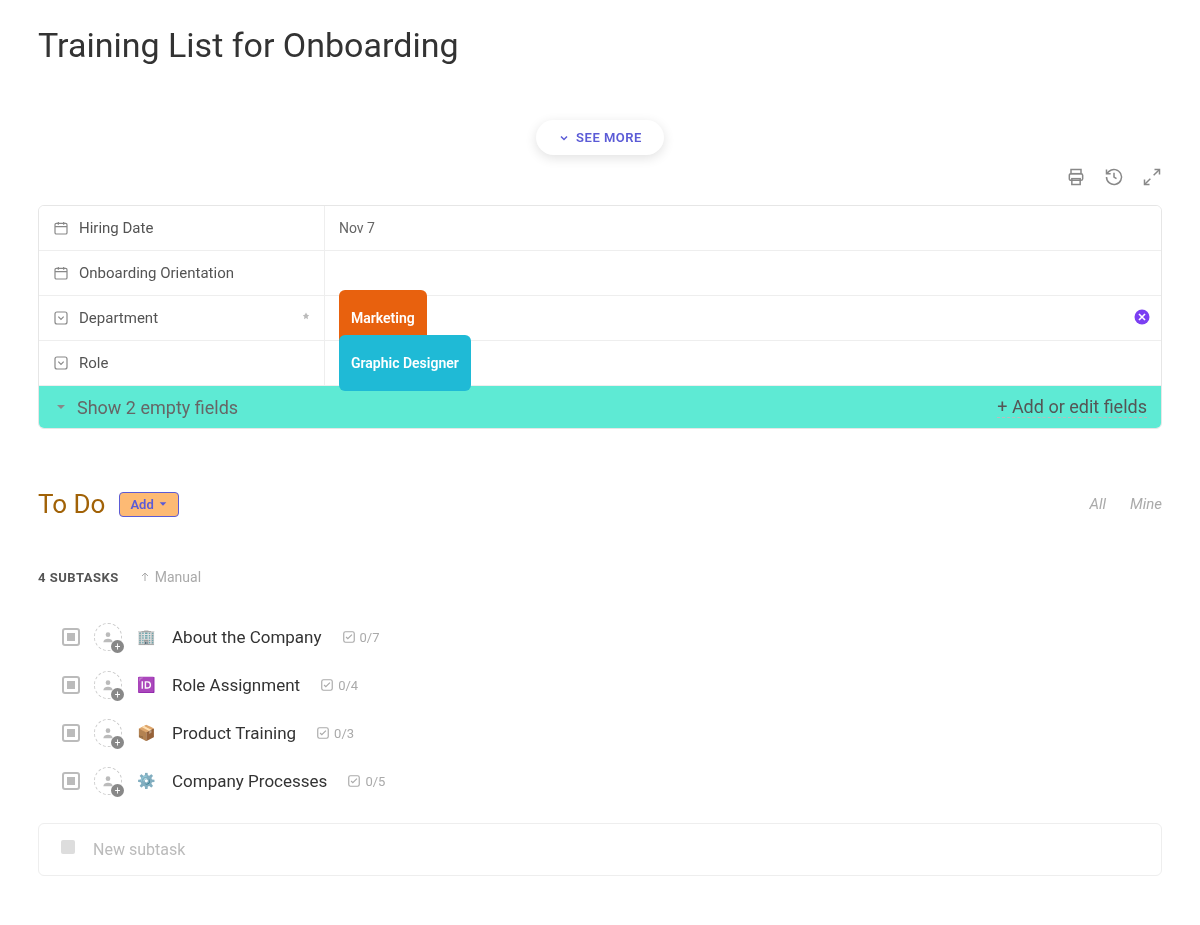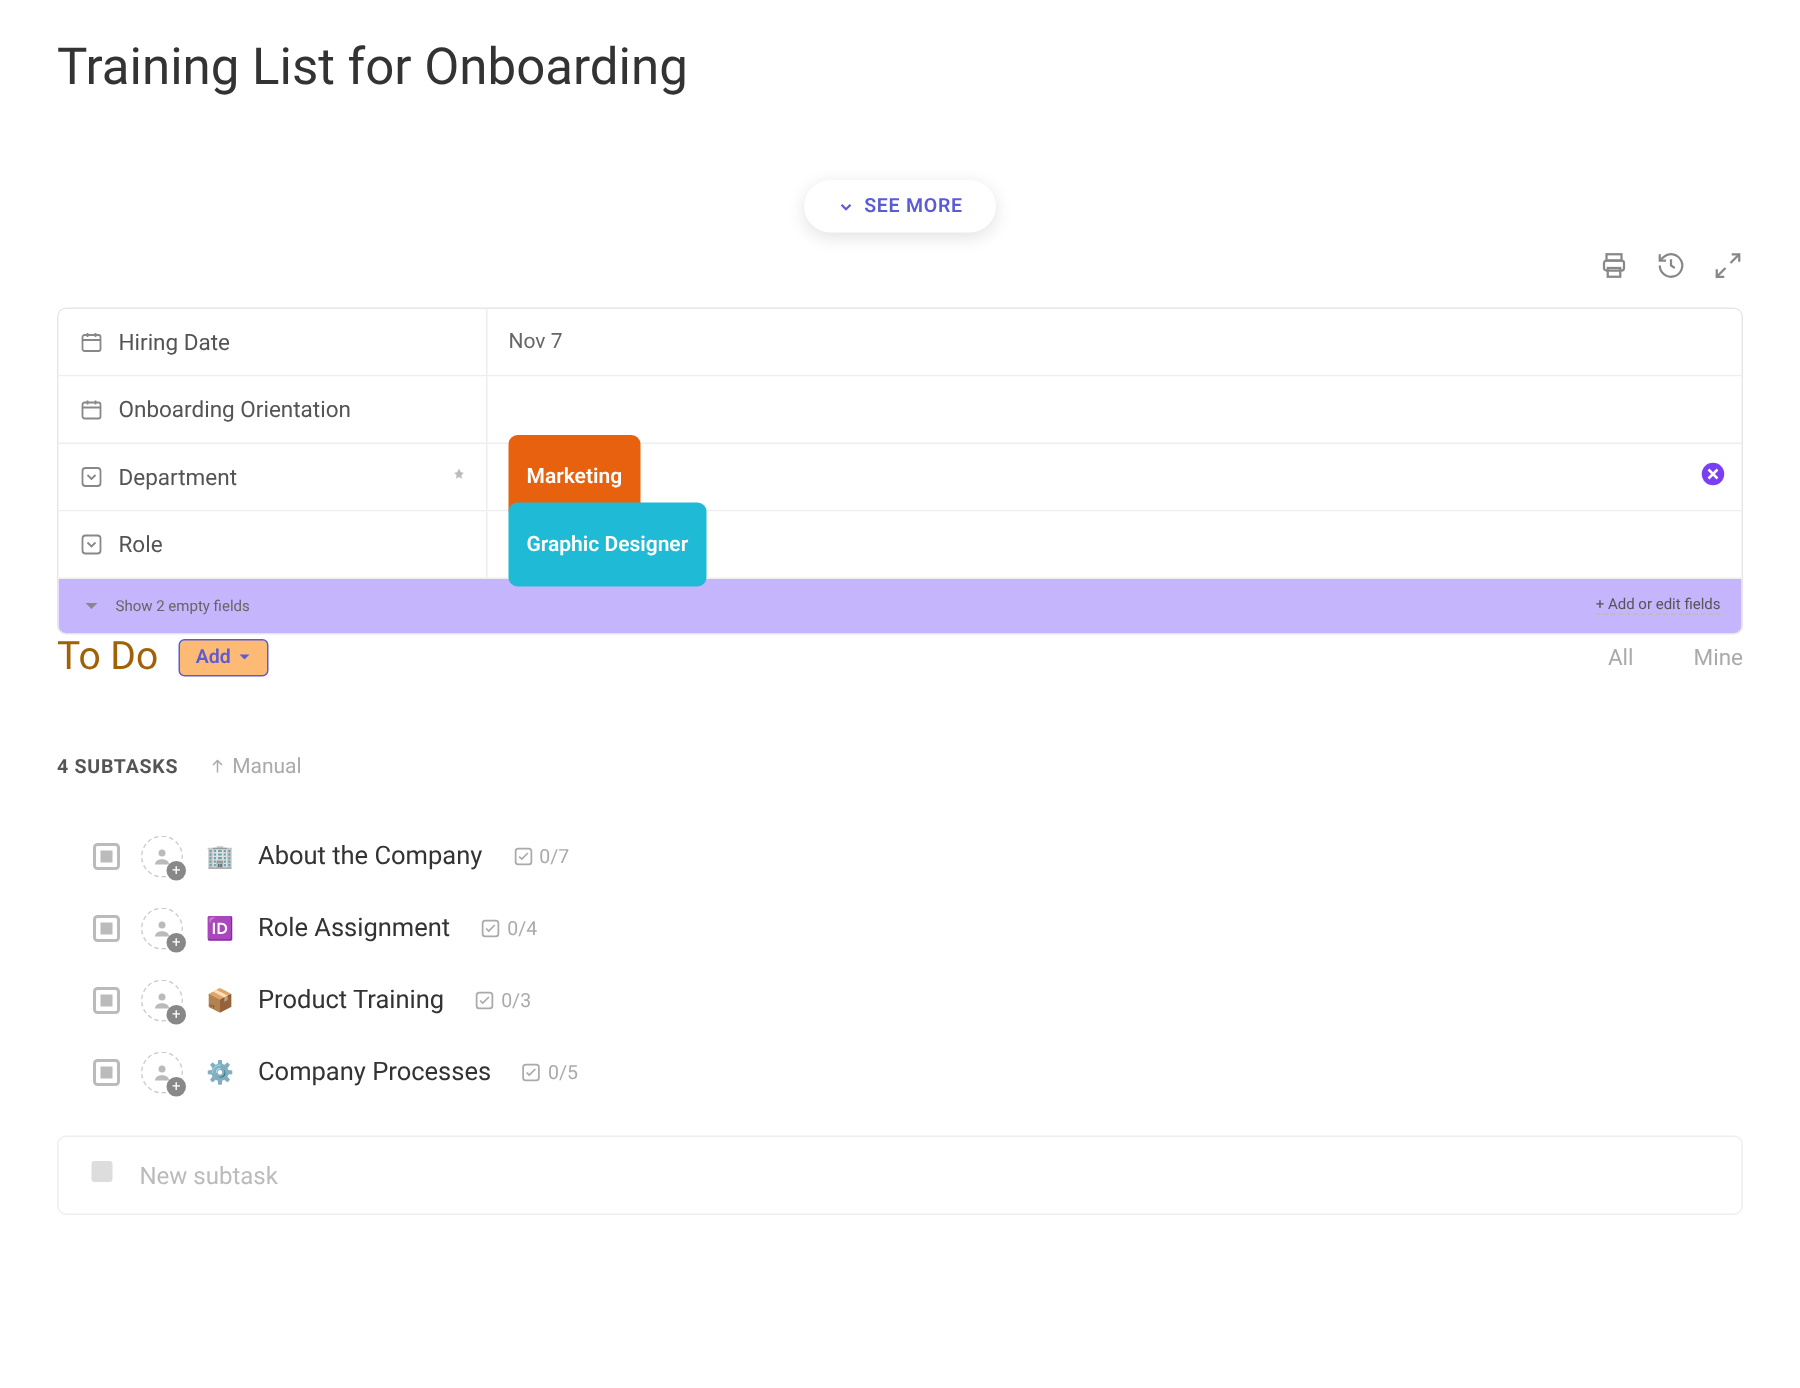--- a/index.html
+++ b/index.html
@@ -45,20 +45,21 @@
     justify-content: flex-end;
     gap: 18px;
     margin-bottom: 18px;
     color: #888;
   }
   .top-actions .ic { width: 20px; height: 20px; cursor: pointer; color: #888; }
   .fields-panel {
     border: 1px solid #e6e6e6;
     border-radius: 6px;
     overflow: hidden;
+    margin-bottom: 60px;
   }
   .field-row {
     display: flex;
     align-items: center;
     min-height: 44px;
     border-bottom: 1px solid #eee;
     background: #fff;
   }
   .field-row:last-of-type { border-bottom: none; }
   .field-key {
@@ -103,23 +104,23 @@
     color: #fff;
     font-size: 14px;
     font-weight: 600;
   }
   .tag.marketing { background: #e8610e; }
   .tag.designer  { background: #1fbad6; }
   .fields-footer {
     display: flex;
     justify-content: space-between;
     align-items: center;
-    background: #c4b5fd;
+    background: #5eead4;
     padding: 10px 14px;
-    font-size: 10px;
+    font-size: 18px;
     color: #666;
   }
   .fields-footer .left { display: flex; align-items: center; gap: 8px; cursor: pointer; }
   .fields-footer .right {
     color: #555;
     border-bottom: 1px dashed #bbb;
     cursor: pointer;
   }
   .todo-header {
     display: flex;
@@ -137,23 +138,24 @@
     font-size: 13px;
     font-weight: 600;
     display: inline-flex;
     align-items: center;
     gap: 4px;
     cursor: pointer;
   }
   .todo-filters {
     margin-left: auto;
     display: flex;
-    gap: 40px;
+    gap: 24px;
     color: #aaa;
     font-size: 15px;
+    font-style: italic;
   }
   .todo-filters span { cursor: pointer; }
   .subtasks-count {
     display: flex;
     align-items: center;
     gap: 20px;
     font-size: 13px;
     color: #555;
     margin-bottom: 28px;
   }

